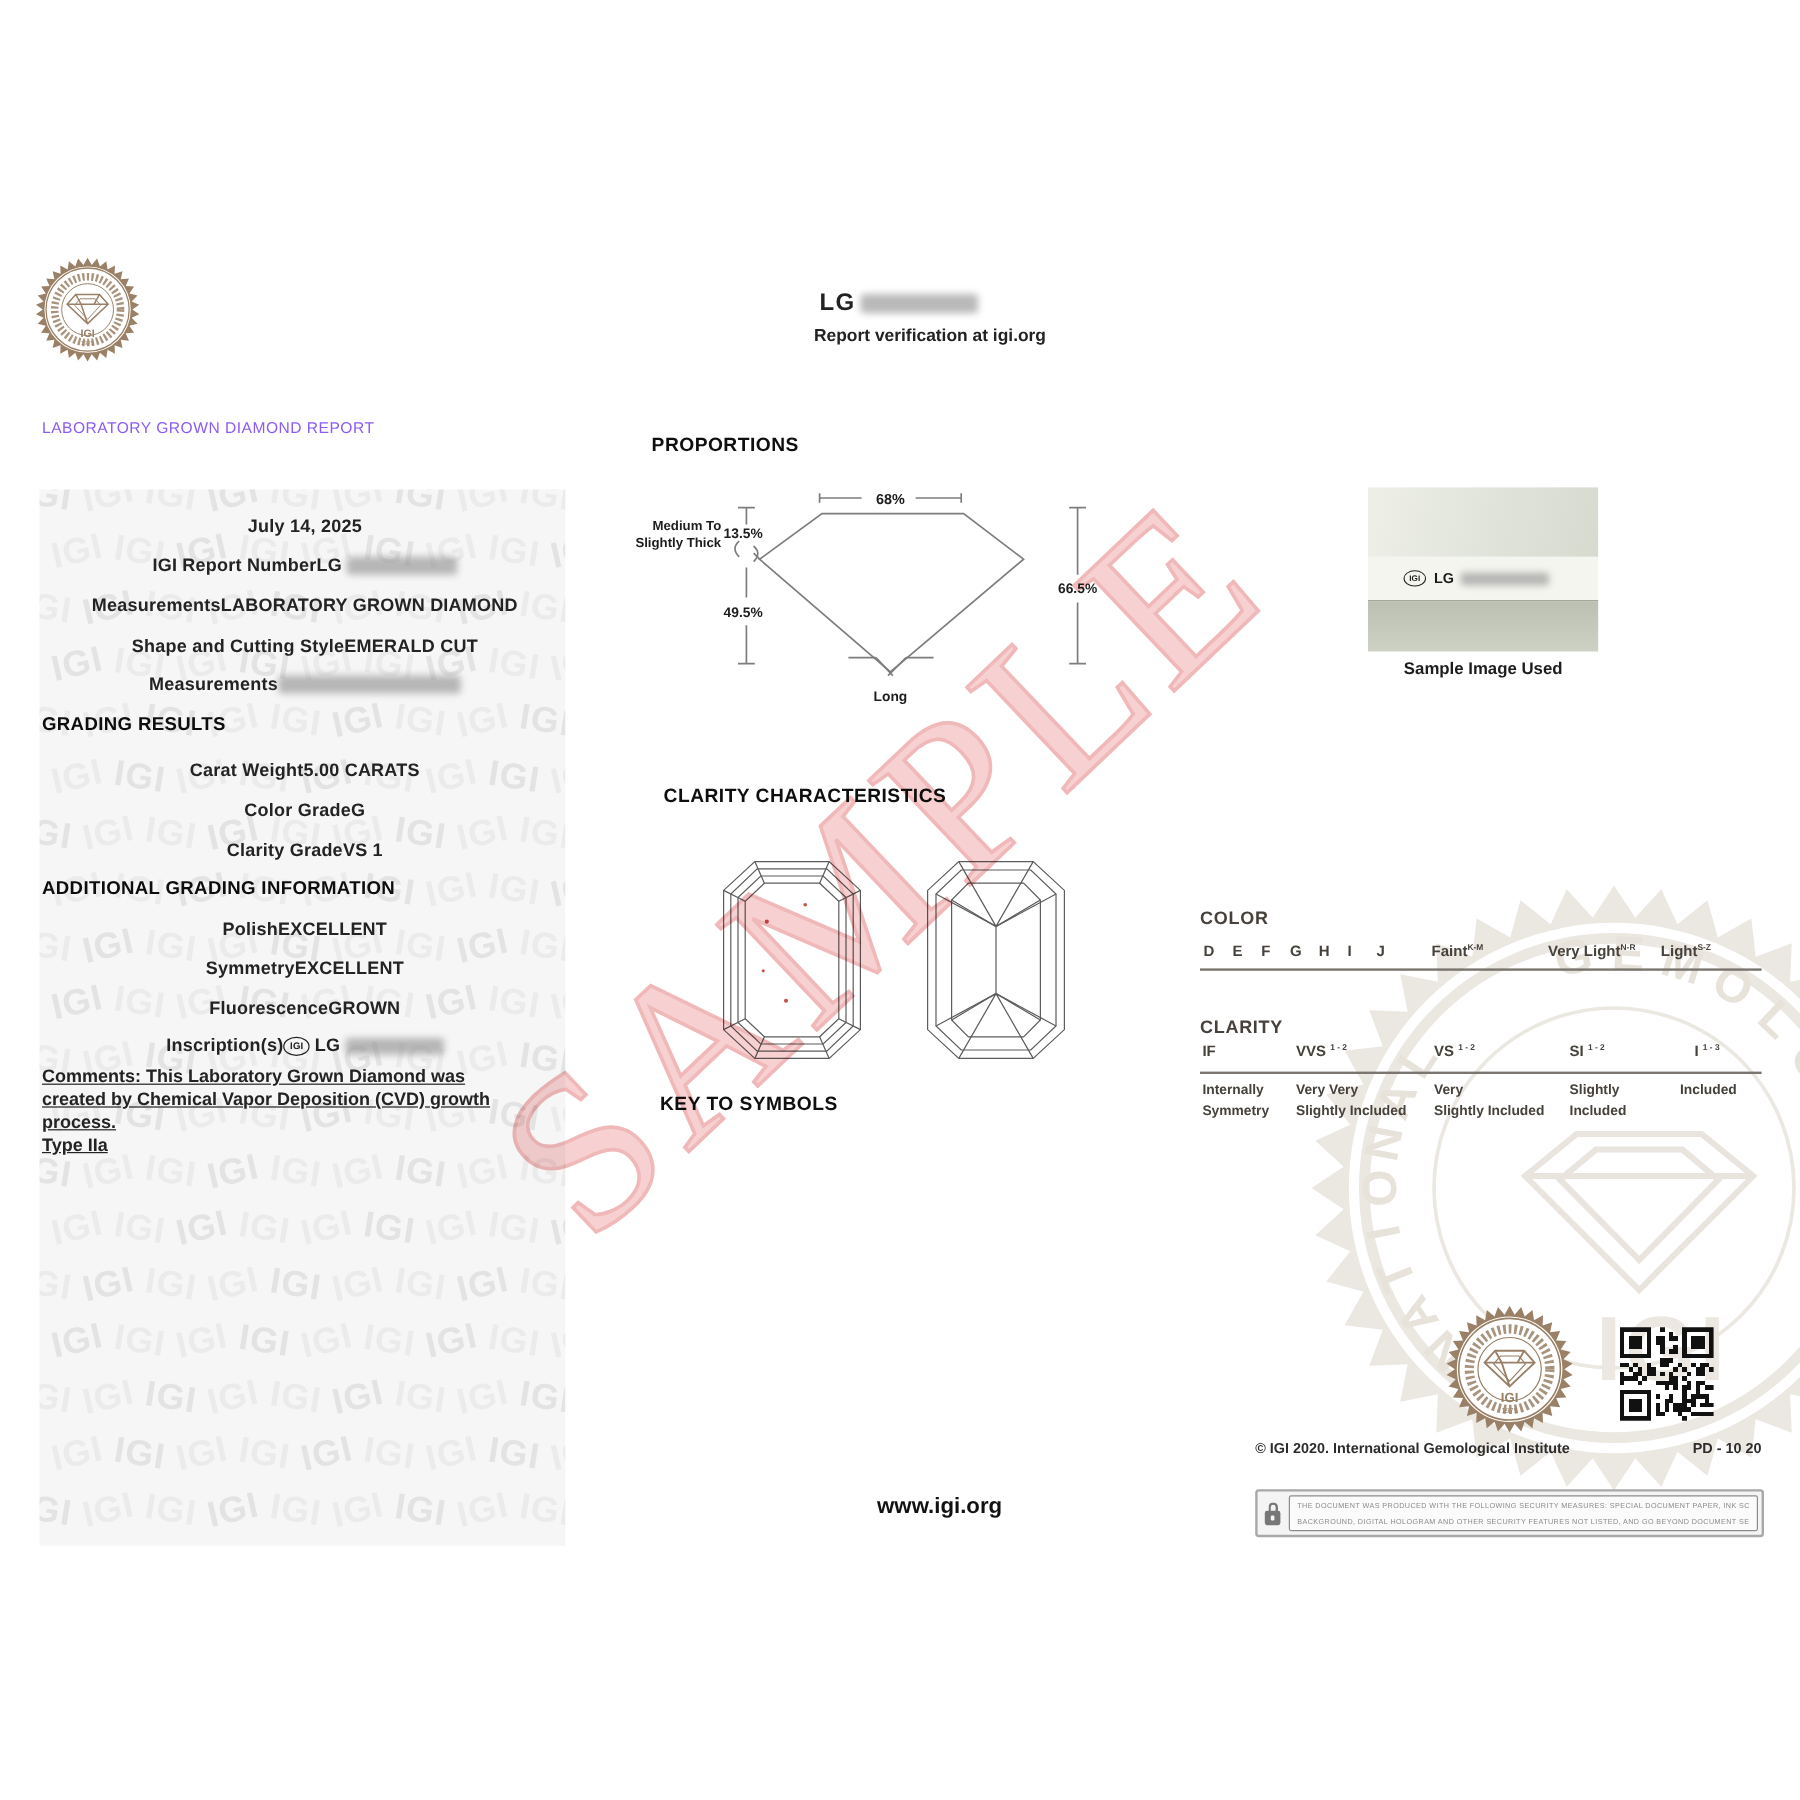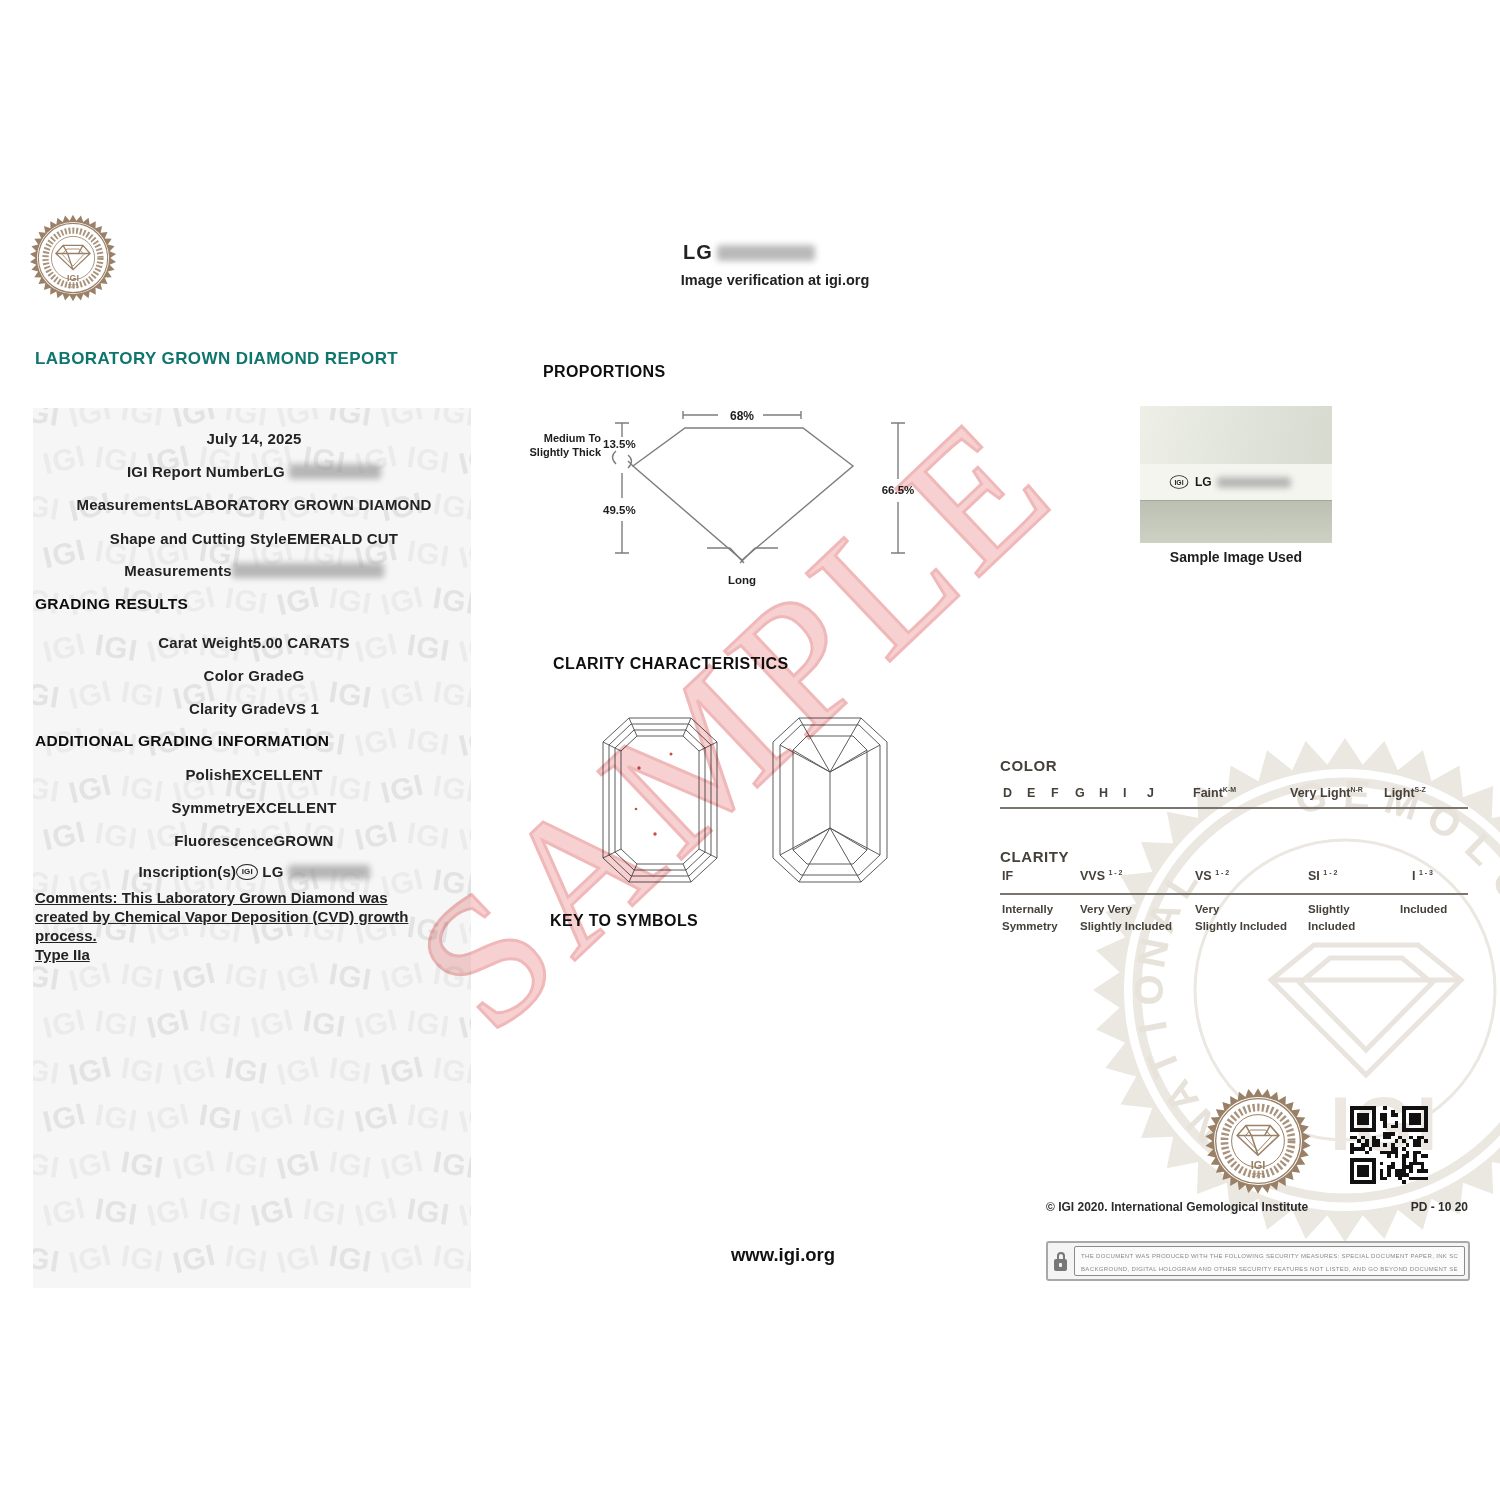--- a/index.html
+++ b/index.html
@@ -17,21 +17,21 @@
             opacity:.8;white-space:nowrap;}
   
   .orgname{position:absolute;left:130px;top:224px;font-size:21.5px;font-weight:bold;
            color:#2d2d2d;letter-spacing:1px;line-height:25px;z-index:5;}
   .topnum{position:absolute;left:683px;top:241px;display:flex;align-items:center;gap:4px;z-index:5;}
   .topnum .lg{font-size:20px;letter-spacing:1px;font-weight:bold;color:#222;}
   .verify{position:absolute;left:645px;top:272px;width:260px;text-align:center;font-size:14.5px;
           font-weight:bold;color:#222;z-index:5;}
   .redact{display:inline-block;background:#949494;filter:blur(3px);opacity:.65;border-radius:3px;}
   
-  .doctitle{position:absolute;left:35px;top:349px;font-size:17px;font-weight:bold;color:#0f766e;
+  .doctitle{position:absolute;left:35px;top:349px;font-size:13px;font-weight:normal;color:#8b5cf6;
             letter-spacing:.4px;z-index:5;}
   .leftcol{position:absolute;left:35px;top:415px;width:430px;z-index:5;font-size:15px;}
   .leftcol .row{position:absolute;left:4px;width:100%;display:flex;justify-content:center;
                 align-items:center;font-weight:bold;color:#232323;letter-spacing:.2px;}
   .leftcol .hd{position:absolute;left:0;font-weight:bold;color:#0d0d0d;font-size:15.5px;letter-spacing:.3px;}
   .leftcol .cmt{position:absolute;left:0;font-weight:bold;color:#232323;line-height:19px;text-decoration:underline;}
   .inl{display:flex;align-items:center;gap:4px;}
   .igioval{display:inline-flex;align-items:center;justify-content:center;border:1.6px solid #222;
            border-radius:50%;width:20px;height:14px;font-size:8px;font-weight:bold;color:#222;}
   
@@ -295,21 +295,21 @@
       <path d="M-12,-4 L-7,-10 H7 L12,-4 L0,9 Z" fill="none" stroke="#9a8066" stroke-width="0.9"></path>
       <text x="0" y="25" text-anchor="middle" font-size="10" font-weight="bold" fill="#9a8066">IGI</text>
       <text x="0" y="33" text-anchor="middle" font-size="5.5" fill="#9a8066">1975</text>
     </svg>
 
 
   <div class="topnum">
     <span class="lg">LG</span>
     <span class="redact" style="width:98px;height:16px"></span>
   </div>
-  <div class="verify">Image verification at igi.org</div>
+  <div class="verify">Report verification at igi.org</div>
 
   <div class="doctitle">LABORATORY GROWN DIAMOND REPORT</div>
 
   <div class="leftcol">
     <div class="row" style="top:15px">
       <span>July 14, 2025</span>
       </div>
 
     <div class="row" style="top:48px">
       <span>IGI Report Number</span>

